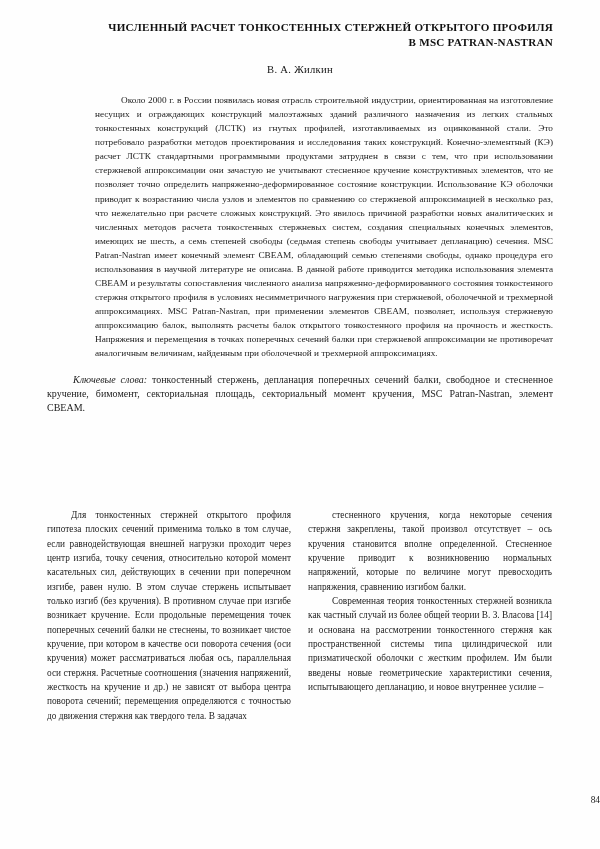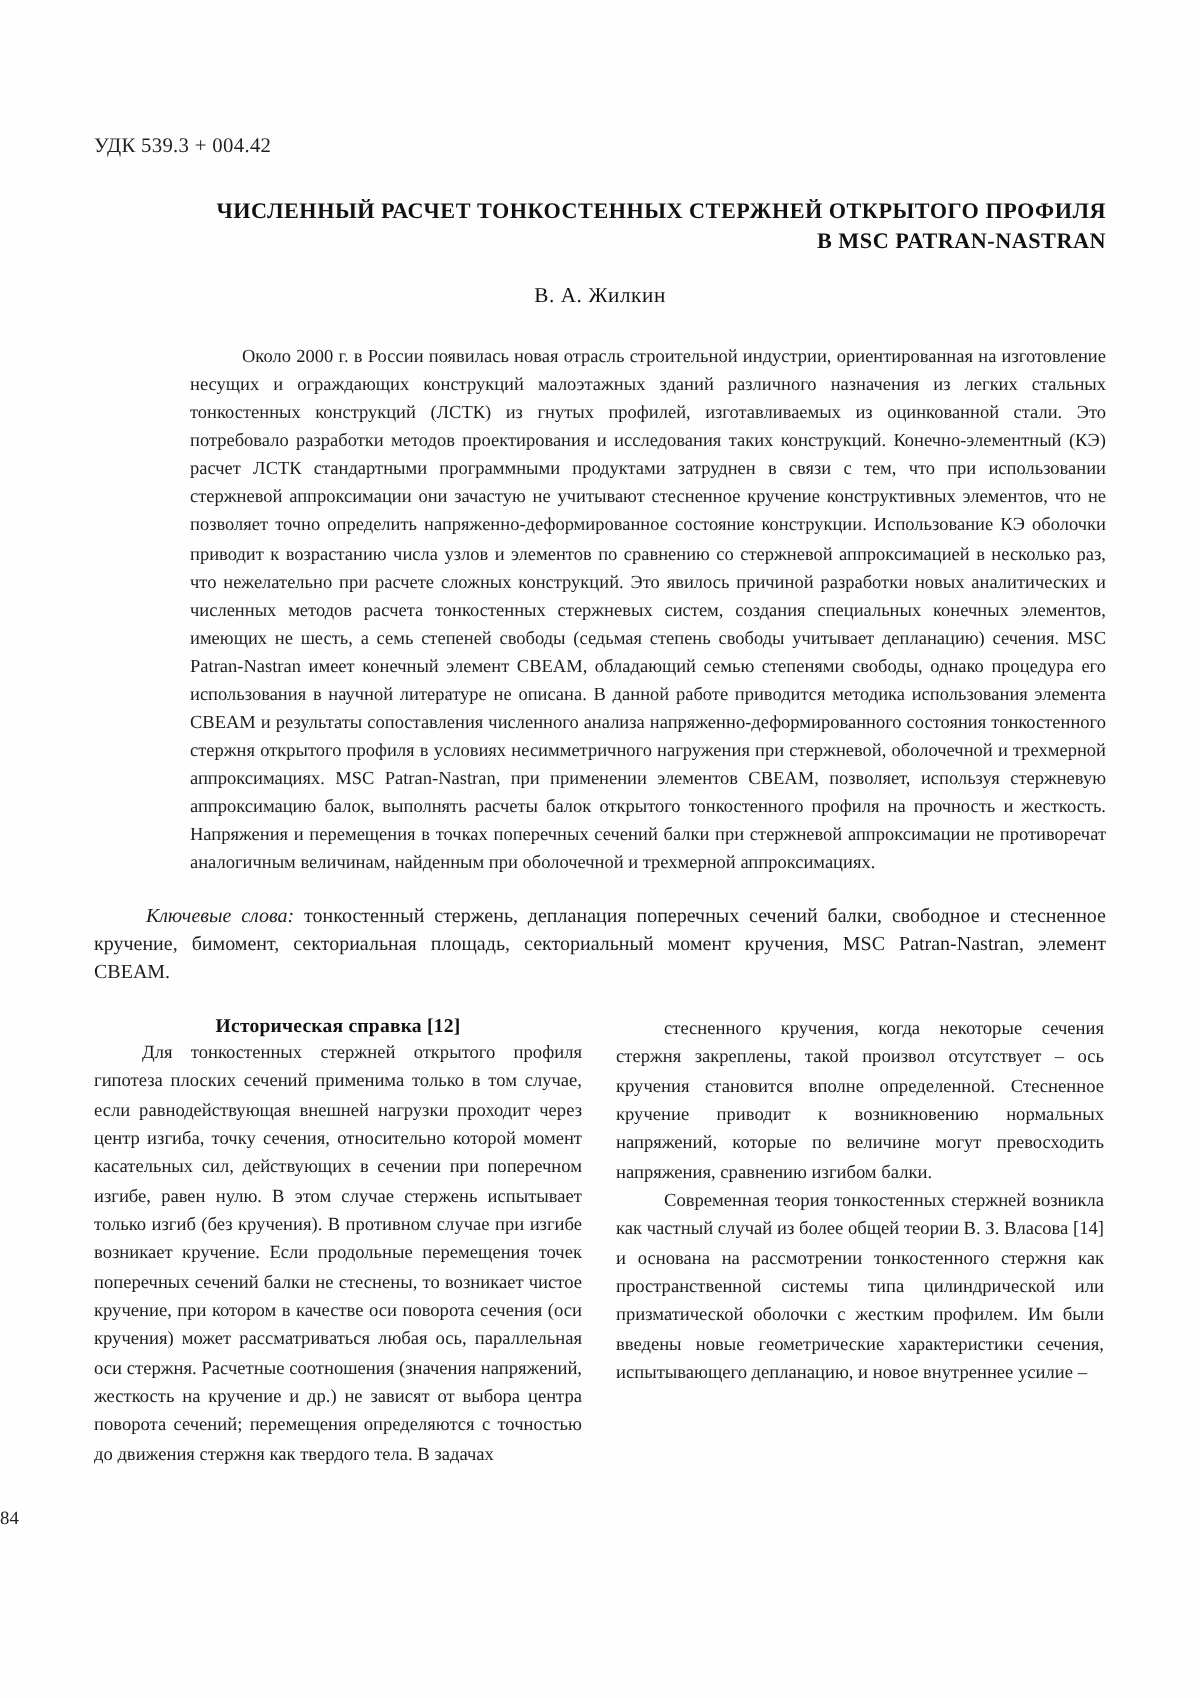--- a/index.html
+++ b/index.html
@@ -119,55 +119,53 @@
     font-size: 9.3px;
     line-height: 14.35px;
     text-indent: 24px;
     color: #1c1c1c;
   }
 
   
   .page-number {
     position: absolute;
     left: 0;
-    top: 755px;
+    top: 795px;
     width: 600px;
-    text-align: left;
+    text-align: right;
     font-size: 9.4px;
     color: #222222;
   }
 </style>
 </head>
 <body>
 
 <div class="page">
 
   <div class="content">
 
-    <div class="udk">УДК 539.3 + 004.42</div>
 
     <div class="title">
       <span>ЧИСЛЕННЫЙ РАСЧЕТ ТОНКОСТЕННЫХ СТЕРЖНЕЙ ОТКРЫТОГО ПРОФИЛЯ</span>
       <span class="title-line2">В MSC PATRAN-NASTRAN</span>
     </div>
 
     <div class="author">В. А. Жилкин</div>
 
     <div class="abstract">Около 2000 г. в России появилась новая отрасль строительной индустрии, ориентированная на изготовление несущих и ограждающих конструкций малоэтажных зданий различного назначения из легких стальных тонкостенных конструкций (ЛСТК) из гнутых профилей, изготавливаемых из оцинкованной стали. Это потребовало разработки методов проектирования и исследования таких конструкций. Конечно-элементный (КЭ) расчет ЛСТК стандартными программными продуктами затруднен в связи с тем, что при использовании стержневой аппроксимации они зачастую не учитывают стесненное кручение конструктивных элементов, что не позволяет точно определить напряженно-деформированное состояние конструкции. Использование КЭ оболочки приводит к возрастанию числа узлов и элементов по сравнению со стержневой аппроксимацией в несколько раз, что нежелательно при расчете сложных конструкций. Это явилось причиной разработки новых аналитических и численных методов расчета тонкостенных стержневых систем, создания специальных конечных элементов, имеющих не шесть, а семь степеней свободы (седьмая степень свободы учитывает депланацию) сечения. MSC Patran-Nastran имеет конечный элемент CBEAM, обладающий семью степенями свободы, однако процедура его использования в научной литературе не описана. В данной работе приводится методика использования элемента CBEAM и результаты сопоставления численного анализа напряженно-деформированного состояния тонкостенного стержня открытого профиля в условиях несимметричного нагружения при стержневой, оболочечной и трехмерной аппроксимациях. MSC Patran-Nastran, при применении элементов CBEAM, позволяет, используя стержневую аппроксимацию балок, выполнять расчеты балок открытого тонкостенного профиля на прочность и жесткость. Напряжения и перемещения в точках поперечных сечений балки при стержневой аппроксимации не противоречат аналогичным величинам, найденным при оболочечной и трехмерной аппроксимациях.</div>
 
     <div class="keywords">
       <i>Ключевые слова:</i><span> тонкостенный стержень, депланация поперечных сечений балки, свободное и стесненное кручение, бимомент, секториальная площадь, секториальный момент кручения, MSC Patran-Nastran, элемент CBEAM.</span>
     </div>
 
   </div>
 
   <div class="columns">
 
     <div class="col">
-      <div class="section-heading">Историческая справка [12]</div>
       <p>Для тонкостенных стержней открытого профиля гипотеза плоских сечений применима только в том случае, если равнодействующая внешней нагрузки проходит через центр изгиба, точку сечения, относительно которой момент касательных сил, действующих в сечении при поперечном изгибе, равен нулю. В этом случае стержень испытывает только изгиб (без кручения). В противном случае при изгибе возникает кручение. Если продольные перемещения точек поперечных сечений балки не стеснены, то возникает чистое кручение, при котором в качестве оси поворота сечения (оси кручения) может рассматриваться любая ось, параллельная оси стержня. Расчетные соотношения (значения напряжений, жесткость на кручение и др.) не зависят от выбора центра поворота сечений; перемещения определяются с точностью до движения стержня как твердого тела. В задачах</p>
     </div>
 
     <div class="col">
       <p>стесненного кручения, когда некоторые сечения стержня закреплены, такой произвол отсутствует – ось кручения становится вполне определенной. Стесненное кручение приводит к возникновению нормальных напряжений, которые по величине могут превосходить напряжения, сравнению изгибом балки.</p>
       <p>Современная теория тонкостенных стержней возникла как частный случай из более общей теории В. З. Власова [14] и основана на рассмотрении тонкостенного стержня как пространственной системы типа цилиндрической или призматической оболочки с жестким профилем. Им были введены новые геометрические характеристики сечения, испытывающего депланацию, и новое внутреннее усилие –</p>
     </div>
 
   </div>
 

